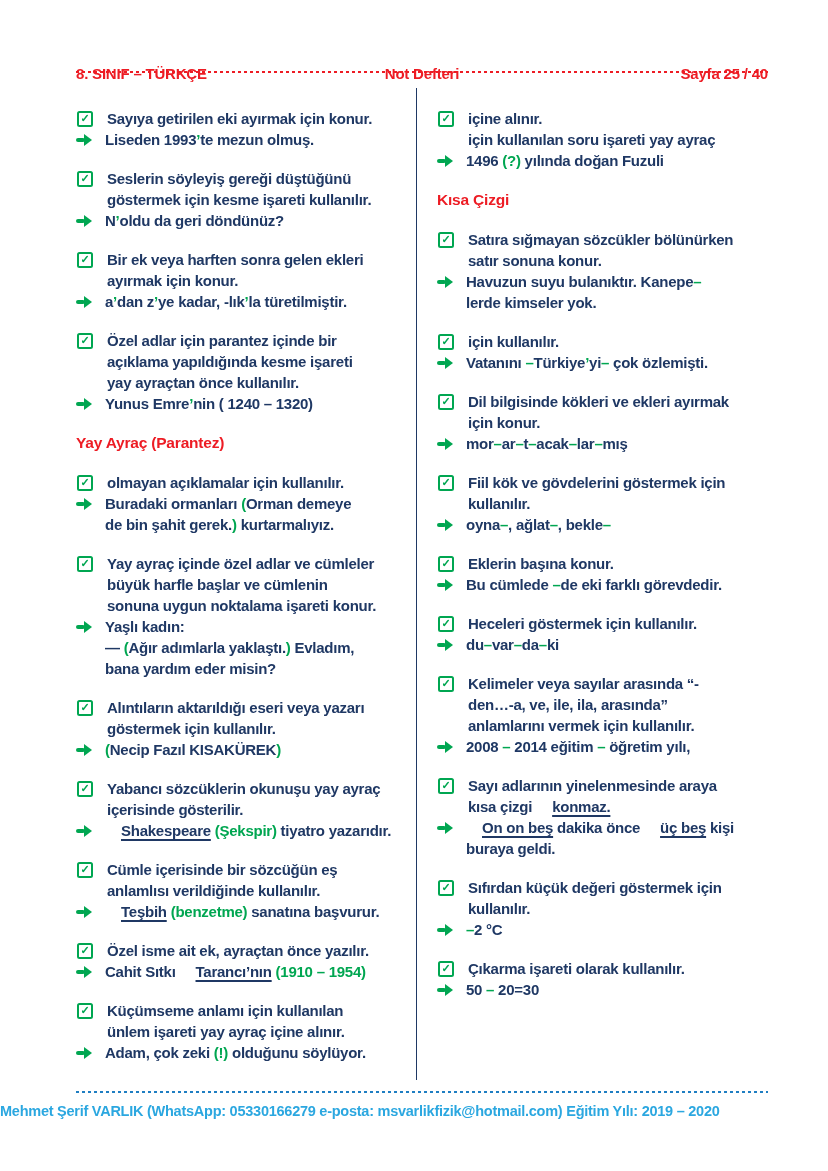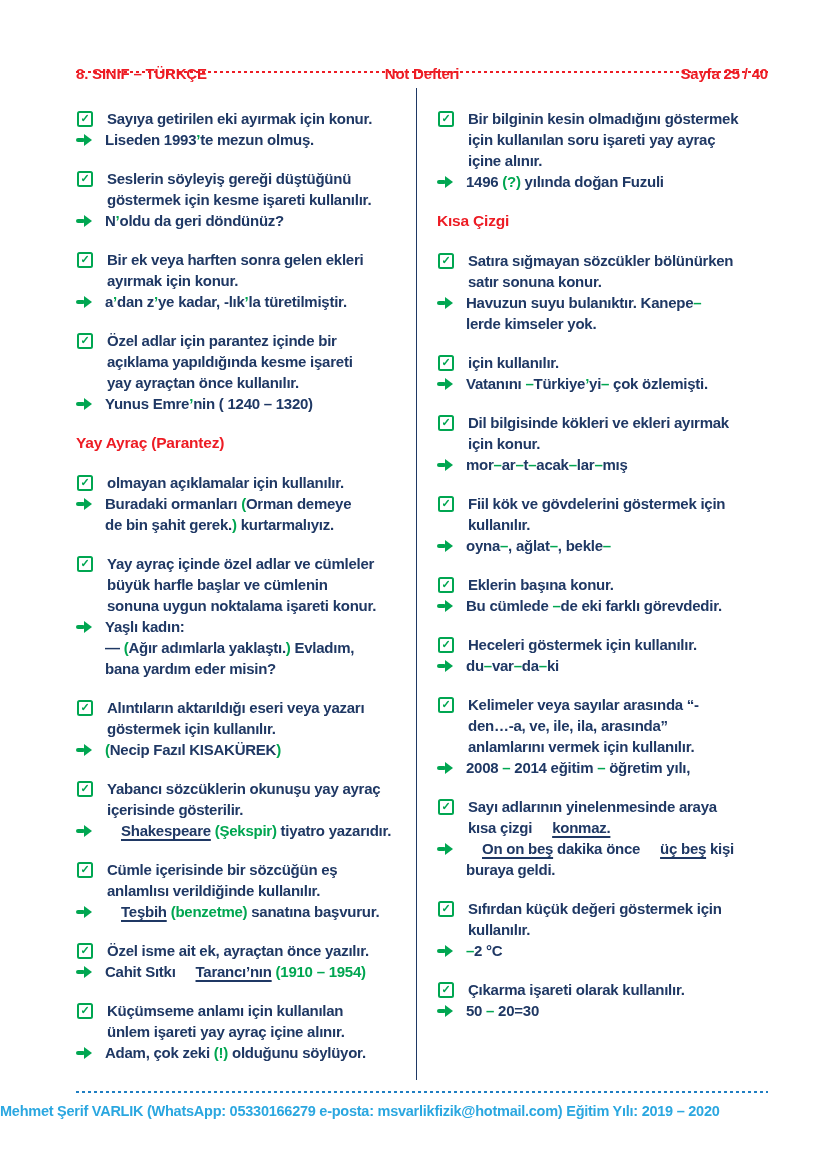--- a/index.html
+++ b/index.html
@@ -244,23 +244,22 @@
             <div class="line"><span class="seg">Adam, çok zeki </span><span class="seg g">(!)</span><span class="seg"> olduğunu söylüyor.</span></div>
           </div>
         </div>
       </div>
     </section>
   <section class="col right" id="col-right">
       <div class="item">
         <div class="row">
           <span class="marker check">✓</span>
           <div class="lines">
-            <div class="line"><span class="seg">Bir bilginin kesin olmadığını göstermek</span></div>
+            <div class="line"><span class="seg">içine alınır.</span></div>
             <div class="line"><span class="seg">için kullanılan soru işareti yay ayraç</span></div>
-            <div class="line"><span class="seg">içine alınır.</span></div>
           </div>
         </div>
         <div class="row">
           <span class="marker arrow"></span>
           <div class="lines">
             <div class="line"><span class="seg">1496 </span><span class="seg g">(?)</span><span class="seg"> yılında doğan Fuzuli</span></div>
           </div>
         </div>
       </div>
       <div class="heading">Kısa Çizgi</div>

